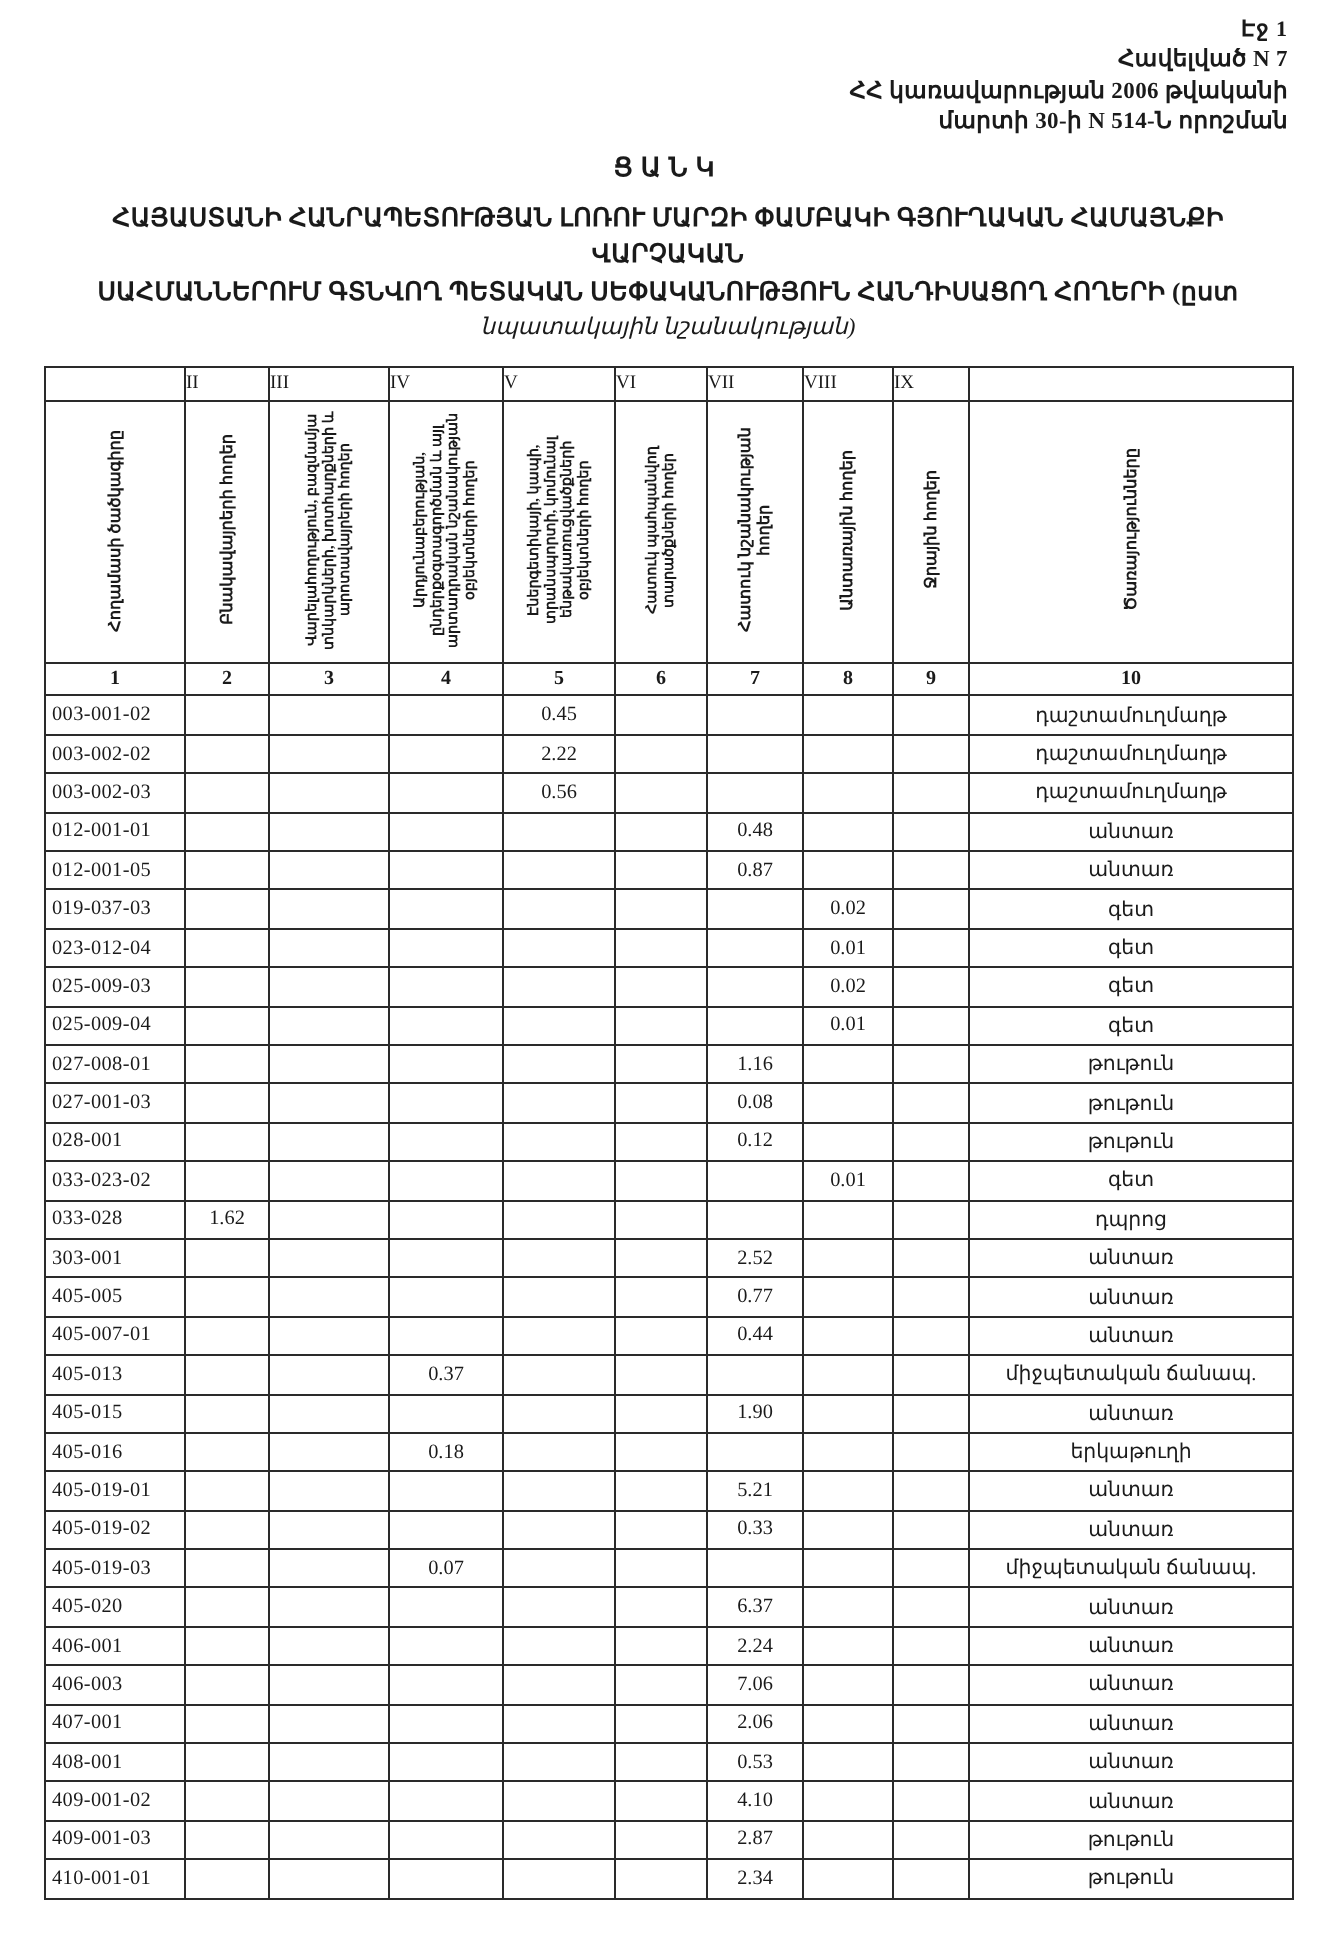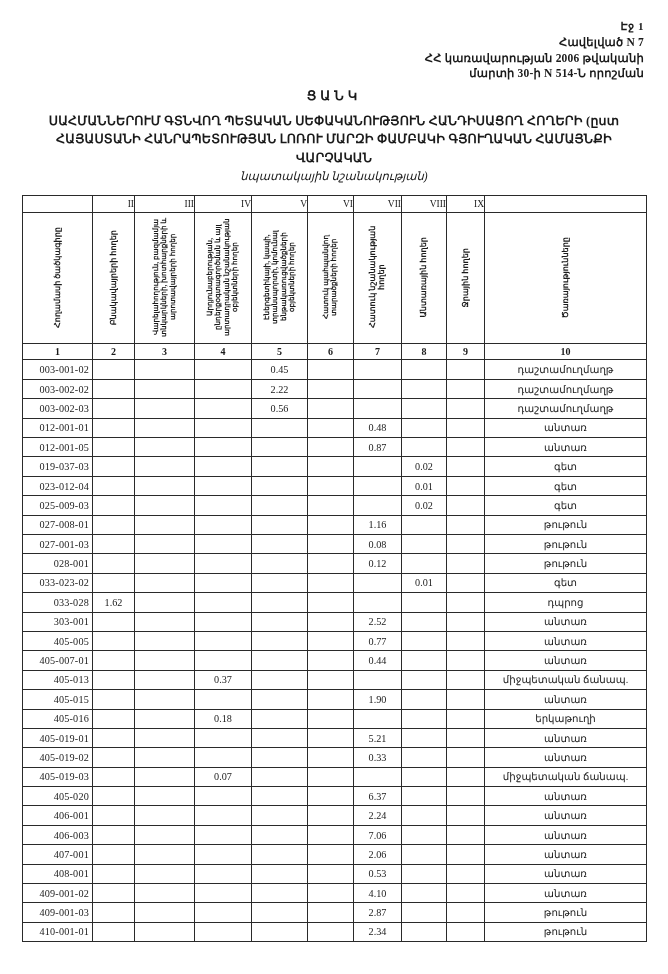--- a/index.html
+++ b/index.html
@@ -13,21 +13,21 @@
     font-family: "Liberation Serif", serif;
     color: #1a1a1a;
     position: relative;
     overflow: hidden;
   }
   .page {
     position: relative;
     width: 668px;
     height: 974px;
     box-sizing: border-box;
-    padding: 20px 22px 0 22px;
+    padding: 8px 22px 0 22px;
   }
   .page-number {
     text-align: right;
     font-size: 11px;
     font-weight: bold;
     letter-spacing: 0.5px;
     margin-bottom: 2px;
     padding-right: 2px;
   }
   .doc-ref {
@@ -73,21 +73,21 @@
   }
   table.grid th, table.grid td {
     border: 1px solid #2a2a2a;
     padding: 0;
     font-size: 10px;
     vertical-align: middle;
   }
   
   tr.roman td {
     height: 16px;
-    text-align: right;
+    text-align: left;
     font-size: 9.5px;
     font-weight: normal;
     font-family: "Liberation Serif", serif;
   }
   
   tr.vhead td {
     height: 126px;
     text-align: center;
     vertical-align: middle;
     padding: 2px 0;
@@ -109,42 +109,42 @@
     height: 15px;
     text-align: center;
     font-size: 10px;
     font-weight: bold;
   }
   tbody.data td {
     height: 18.4px;
     font-size: 10.2px;
     padding: 0 3px;
   }
-  td.c-code { text-align: right; padding-left: 2px; letter-spacing: 0.2px; margin-left: 28px; }
+  td.c-code { text-align: left; padding-left: 2px; letter-spacing: 0.2px; margin-left: 28px; }
   td.c-num  { text-align: center; }
   td.c-name { text-align: center; padding-left: 4px; }
 </style>
 </head>
 <body>
 
 <div class="page">
 
   <div class="page-number">Էջ 1</div>
 
   <div class="doc-ref">
     <div>Հավելված N 7</div>
     <div>ՀՀ կառավարության 2006 թվականի</div>
     <div>մարտի 30-ի N 514-Ն որոշման</div>
   </div>
 
   <div class="list-word">ՑԱՆԿ</div>
 
   <div class="doc-title">
+    <span class="ln">ՀԱՅԱՍՏԱՆԻ ՀԱՆՐԱՊԵՏՈՒԹՅԱՆ ԼՈՌՈՒ ՄԱՐԶԻ ՓԱՄԲԱԿԻ ԳՅՈՒՂԱԿԱՆ ՀԱՄԱՅՆՔԻ ՎԱՐՉԱԿԱՆ</span>
     <span class="ln">ՍԱՀՄԱՆՆԵՐՈՒՄ  ԳՏՆՎՈՂ  ՊԵՏԱԿԱՆ ՍԵՓԱԿԱՆՈՒԹՅՈՒՆ  ՀԱՆԴԻՍԱՑՈՂ ՀՈՂԵՐԻ   (ըստ</span>
-    <span class="ln">ՀԱՅԱՍՏԱՆԻ ՀԱՆՐԱՊԵՏՈՒԹՅԱՆ ԼՈՌՈՒ ՄԱՐԶԻ ՓԱՄԲԱԿԻ ԳՅՈՒՂԱԿԱՆ ՀԱՄԱՅՆՔԻ ՎԱՐՉԱԿԱՆ</span>
     <span class="ln sub">նպատակային նշանակության)</span>
   </div>
 
   <table class="grid">
     <colgroup>
       <col style="width:70px">
       <col style="width:42px">
       <col style="width:60px">
       <col style="width:57px">
       <col style="width:56px">
@@ -283,20 +283,32 @@
           <td class="c-num"></td>
           <td class="c-num"></td>
           <td class="c-num"></td>
           <td class="c-num"></td>
           <td class="c-num"></td>
           <td class="c-num">0.02</td>
           <td class="c-num"></td>
           <td class="c-name">գետ</td>
         </tr>
         <tr>
+          <td class="c-code">025-009-04</td>
+          <td class="c-num"></td>
+          <td class="c-num"></td>
+          <td class="c-num"></td>
+          <td class="c-num"></td>
+          <td class="c-num"></td>
+          <td class="c-num"></td>
+          <td class="c-num">0.01</td>
+          <td class="c-num"></td>
+          <td class="c-name">գետ</td>
+        </tr>
+        <tr>
           <td class="c-code">027-008-01</td>
           <td class="c-num"></td>
           <td class="c-num"></td>
           <td class="c-num"></td>
           <td class="c-num"></td>
           <td class="c-num"></td>
           <td class="c-num">1.16</td>
           <td class="c-num"></td>
           <td class="c-num"></td>
           <td class="c-name">թութուն</td>

